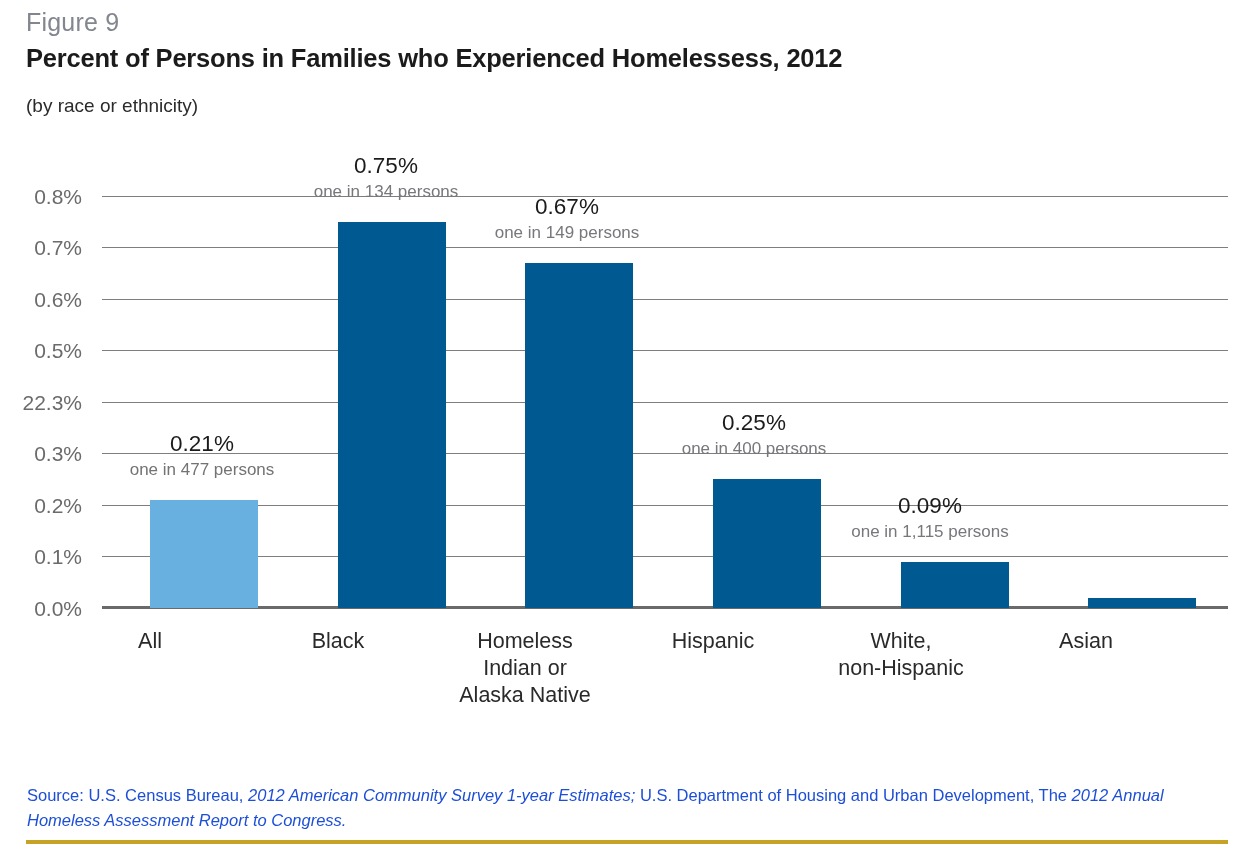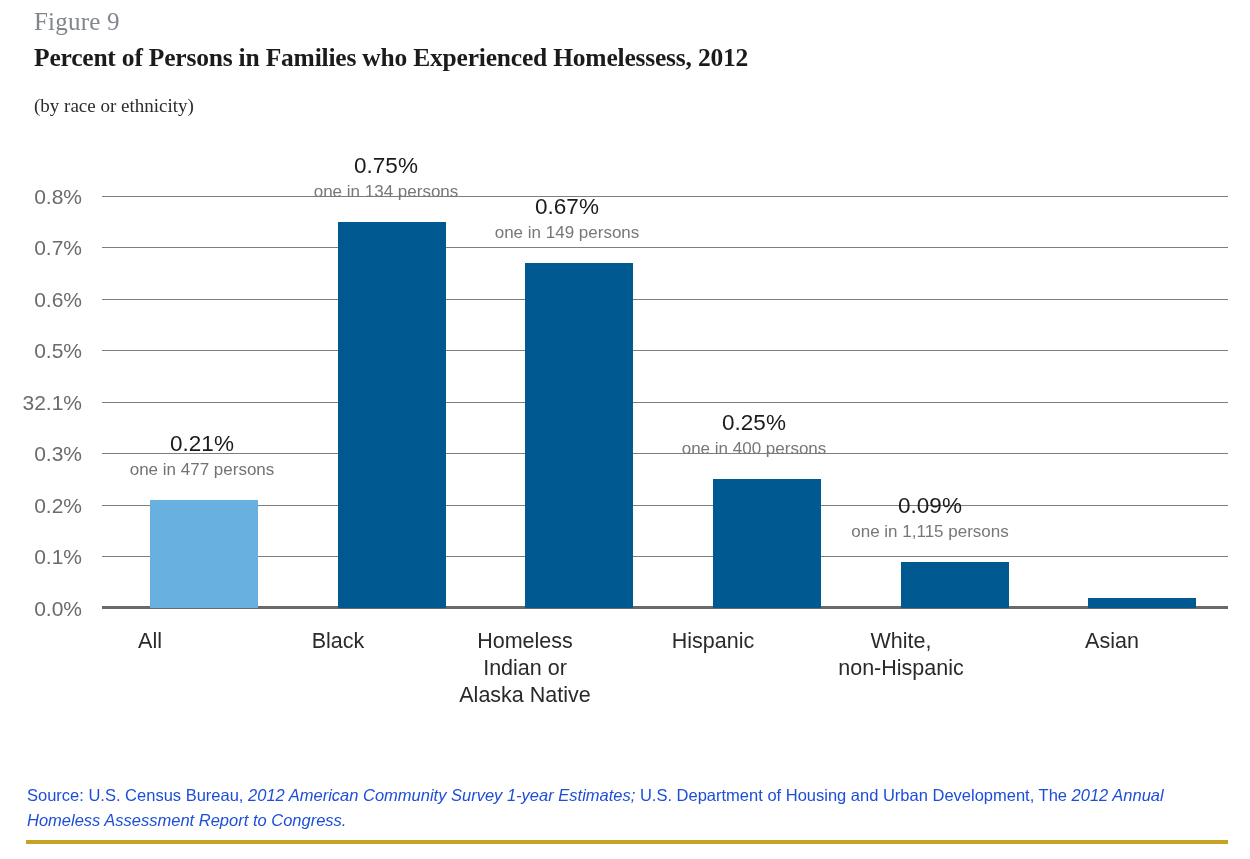--- a/index.html
+++ b/index.html
@@ -10,21 +10,21 @@
   body {
     width: 1250px;
     height: 859px;
     font-family: "Liberation Sans", sans-serif;
     color: #231f20;
     position: relative;
     overflow: hidden;
   }
 
   
-  #header { position: absolute; left: 34px; top: 0; width: 1200px; font-family: Liberation Serif, serif; }
+  #header { position: absolute; left: 26px; top: 0; width: 1200px; }
   #figure-label {
     font-size: 25px;
     color: #82868f;
     letter-spacing: 0.2px;
     line-height: 34px;
     margin-top: 5px;
   }
   #figure-title {
     font-size: 25.5px;
     font-weight: bold;
@@ -140,21 +140,21 @@
   <div id="figure-title">Percent of Persons in Families who Experienced Homelessess, 2012</div>
   <div id="figure-subtitle">(by race or ethnicity)</div>
 </div>
 
 <div id="chart">
 
   <div class="ylabel" style="top:56px">0.8%</div>
   <div class="ylabel" style="top:107px">0.7%</div>
   <div class="ylabel" style="top:159px">0.6%</div>
   <div class="ylabel" style="top:210px">0.5%</div>
-  <div class="ylabel" style="top:262px">32.1%</div>
+  <div class="ylabel" style="top:262px">22.3%</div>
   <div class="ylabel" style="top:313px">0.3%</div>
   <div class="ylabel" style="top:365px">0.2%</div>
   <div class="ylabel" style="top:416px">0.1%</div>
   <div class="ylabel" style="top:468px">0.0%</div>
 
   <div id="plot">
 
     <div class="gridline" style="top: 0px; background: rgb(126, 126, 126);"></div>
     <div class="gridline" style="top: 51px; background: rgb(126, 126, 126);"></div>
     <div class="gridline" style="top: 103px; background: rgb(126, 126, 126);"></div>
@@ -210,21 +210,21 @@
     <div>Indian or</div>
     <div>Alaska Native</div>
   </div>
   <div class="cat" style="left:619px; width:188px;">
     <div>Hispanic</div>
   </div>
   <div class="cat" style="left:807px; width:188px;">
     <div>White,</div>
     <div>non-Hispanic</div>
   </div>
-  <div class="cat" style="left:1018px; width:188px;">
+  <div class="cat" style="left:992px; width:188px;">
     <div>Asian</div>
   </div>
 </div>
 
 <div id="source">
   <span>Source: U.S. Census Bureau, </span><i>2012 American Community Survey 1-year Estimates;</i><span> U.S. Department of Housing and Urban Development, The </span><i>2012 Annual Homeless Assessment Report to Congress.</i>
 </div>
 <div id="gold-rule" style="background: rgb(199, 163, 37);"></div>
 
 </body></html>

